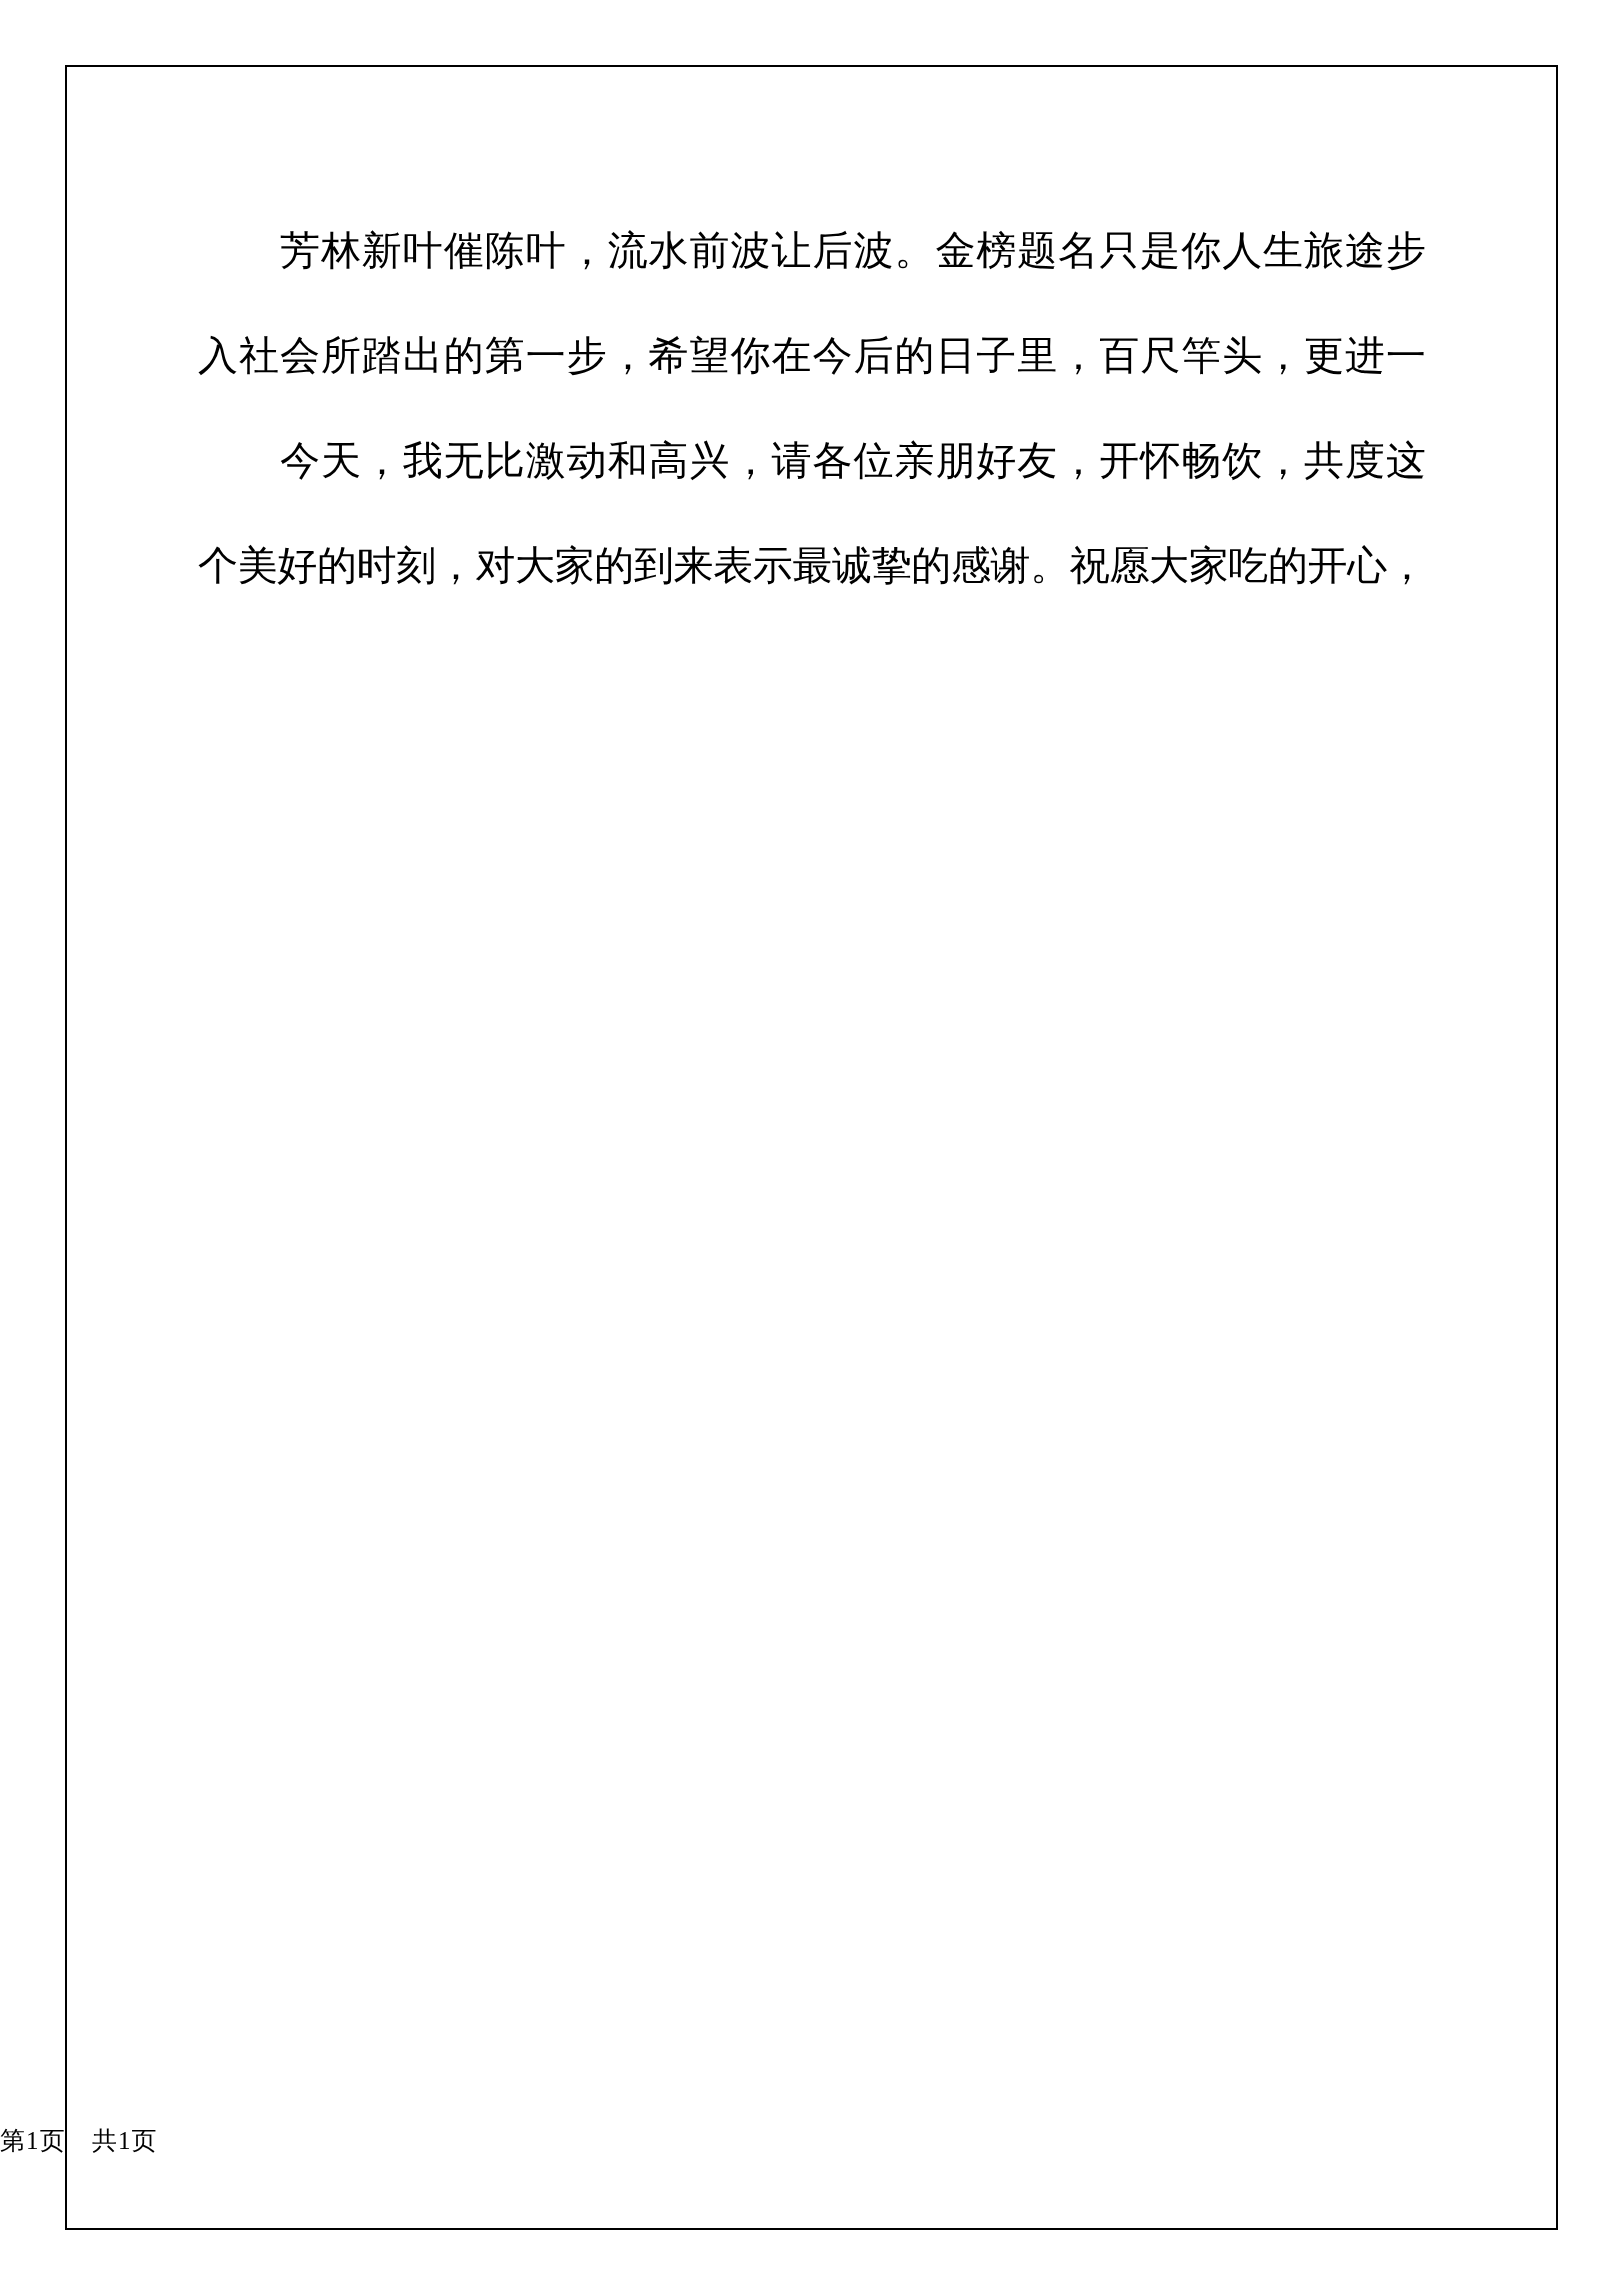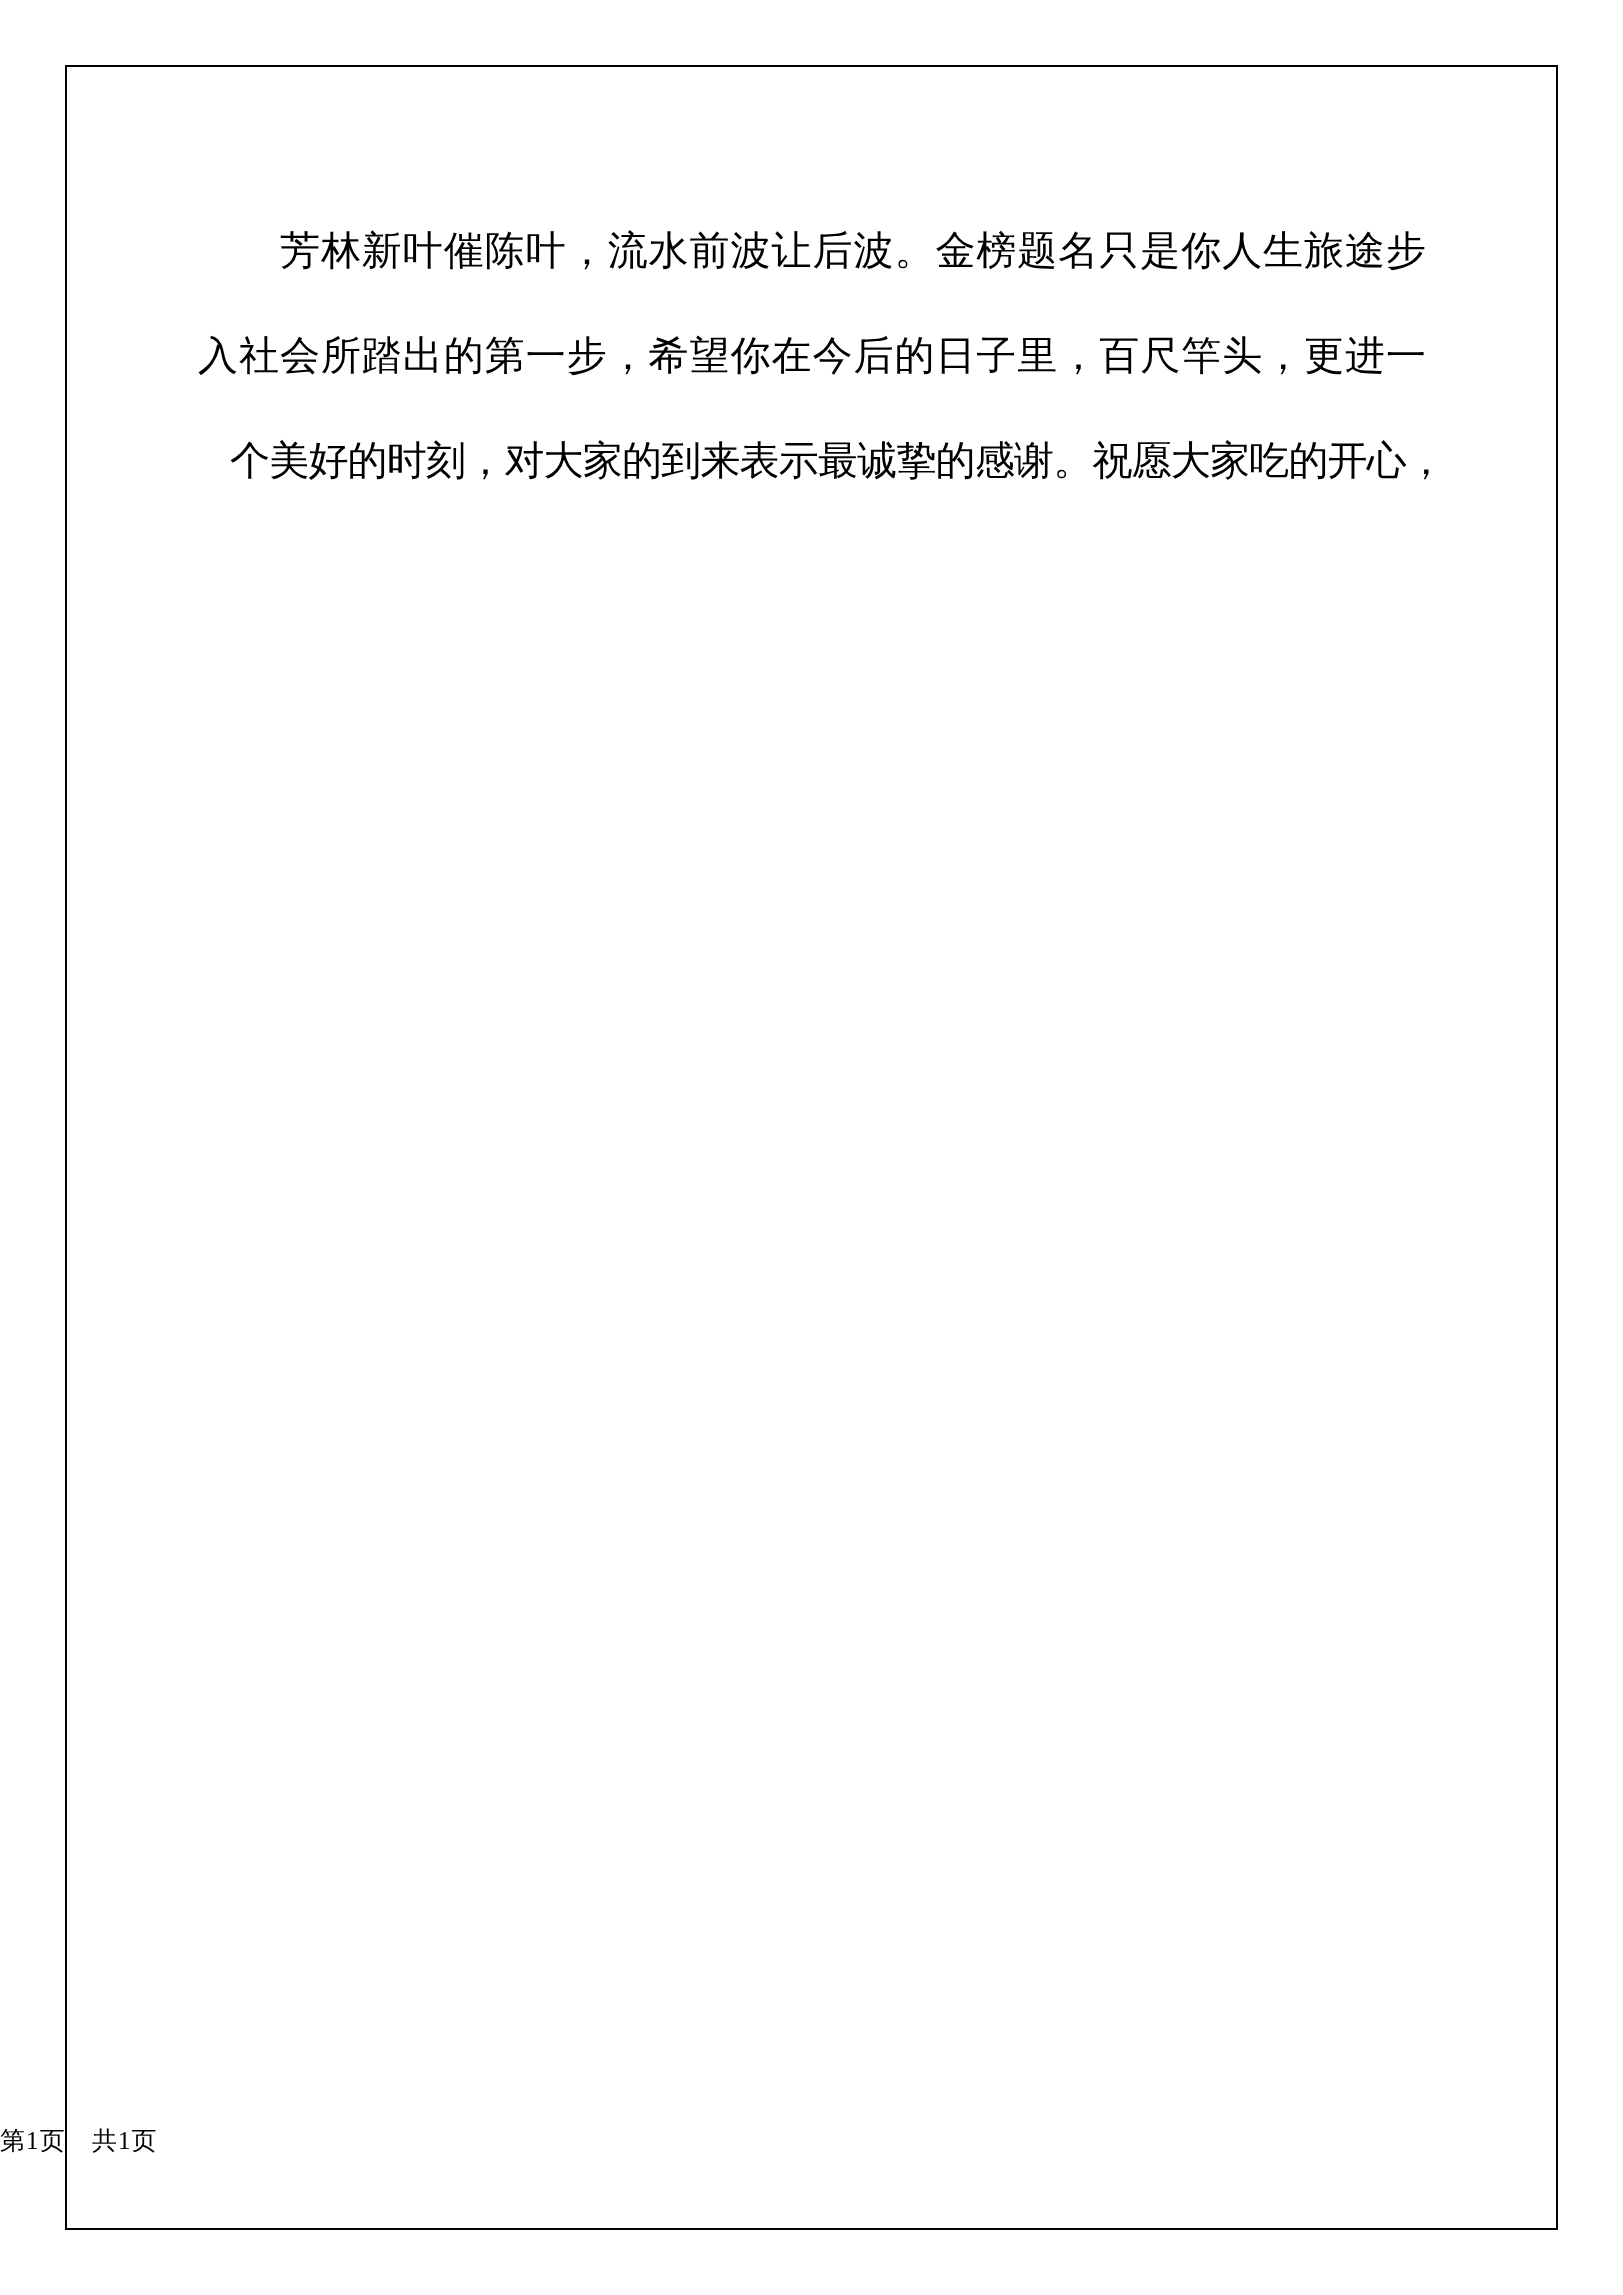--- a/index.html
+++ b/index.html
@@ -51,19 +51,20 @@
 <body>
 
 <div class="page-border"></div>
 
 <div class="doc-content" id="doc-content">
     <div class="para body" style="color: rgb(0, 0, 0);">
       <div class="t-line fill">　　芳林新叶催陈叶，流水前波让后波。金榜题名只是你人生旅途步</div>
       <div class="t-line fill">入社会所踏出的第一步，希望你在今后的日子里，百尺竿头，更进一</div>
     </div>
     <div class="para body" style="color: rgb(0, 0, 0);">
-      <div class="t-line fill" style="letter-spacing: -0.8px; margin-left: 32px;">个美好的时刻，对大家的到来表示最诚挚的感谢。祝愿大家吃的开心，</div>
+      <div class="t-line fill">　　今天，我无比激动和高兴，请各位亲朋好友，开怀畅饮，共度这</div>
+      <div class="t-line fill" style="letter-spacing: -0.8px;">个美好的时刻，对大家的到来表示最诚挚的感谢。祝愿大家吃的开心，</div>
     </div>
     <div style="height: 210px;"></div>
   </div>
 
 <div class="footer">第1页　共1页</div>
 
 
 </body></html>

